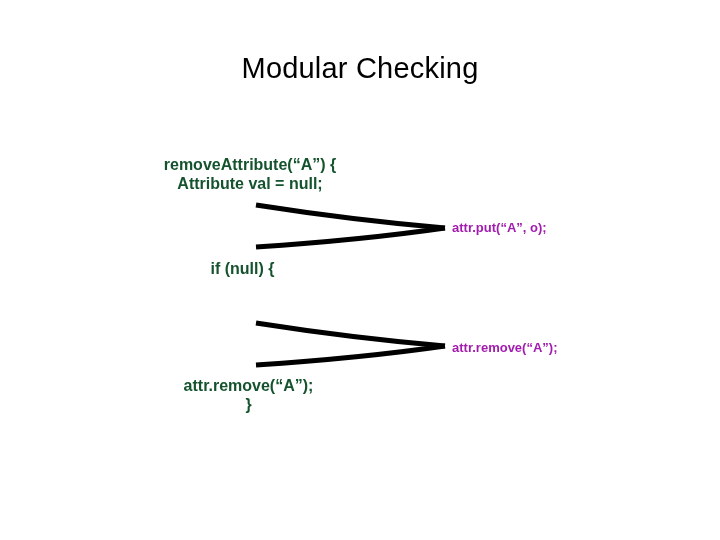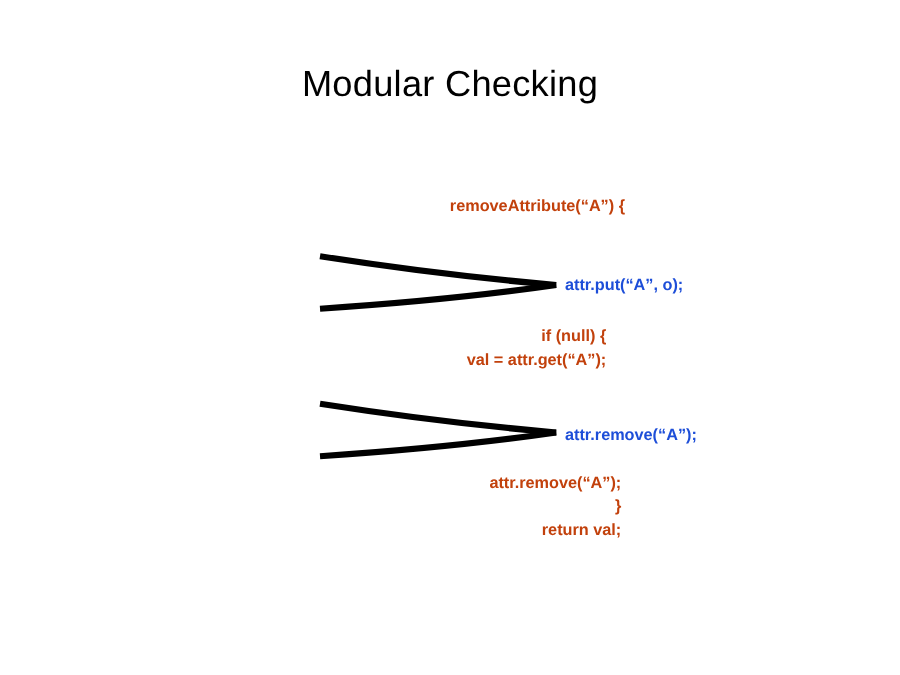--- a/index.html
+++ b/index.html
@@ -36,25 +36,25 @@
     font-size: 29px;
     font-weight: 400;
     color: #000000;
     letter-spacing: 0.2px;
     white-space: nowrap;
   }
 
   
   .code-block {
     position: absolute;
-    text-align: right;
+    text-align: center;
     font-family: "Liberation Sans", sans-serif;
-    font-size: 13px;
+    font-size: 16px;
     font-weight: 700;
-    color: #c2410c;
+    color: #14532d;
     line-height: 19px;
     white-space: nowrap;
   }
   .code-block .code-line {
     display: block;
   }
 
   #code-block-1 {
     left: 0px;
     top: 155px;
@@ -70,21 +70,21 @@
     top: 376px;
     width: 497px;
   }
 
   
   .red-label {
     position: absolute;
     font-family: "Liberation Sans", sans-serif;
     font-size: 13px;
     font-weight: 700;
-    color: #1d4ed8;
+    color: #a21caf;
     white-space: nowrap;
     text-align: center;
   }
   #red-label-1 {
     left: 452px;
     top: 220px;
   }
   #red-label-2 {
     left: 452px;
     top: 340px;
@@ -106,40 +106,39 @@
 </style>
 </head>
 <body>
 
 <div class="slide">
 
   <div class="slide-title">Modular Checking</div>
 
   <div class="code-block" id="code-block-1">
     <span class="code-line">removeAttribute(“A”)  {</span>
+    <span class="code-line">Attribute val = null;</span>
   </div>
 
   <svg class="chevron" id="chevron-1" width="200" height="56" viewBox="0 0 200 56" xmlns="http://www.w3.org/2000/svg">
     <path d="M 4 7 Q 100 22 193 30" fill="none" stroke="#000000" stroke-width="5" stroke-linecap="butt"></path>
     <path d="M 4 49 Q 110 42 193 30" fill="none" stroke="#000000" stroke-width="5" stroke-linecap="butt"></path>
   </svg>
 
   <div class="red-label" id="red-label-1">attr.put(“A”, o);</div>
 
   <div class="code-block" id="code-block-2">
     <span class="code-line">if (null) {</span>
-    <span class="code-line">val = attr.get(“A”);</span>
   </div>
 
   <svg class="chevron" id="chevron-2" width="200" height="56" viewBox="0 0 200 56" xmlns="http://www.w3.org/2000/svg">
     <path d="M 4 7 Q 100 22 193 30" fill="none" stroke="#000000" stroke-width="5" stroke-linecap="butt"></path>
     <path d="M 4 49 Q 110 42 193 30" fill="none" stroke="#000000" stroke-width="5" stroke-linecap="butt"></path>
   </svg>
 
   <div class="red-label" id="red-label-2">attr.remove(“A”);</div>
 
   <div class="code-block" id="code-block-3">
     <span class="code-line">attr.remove(“A”);</span>
     <span class="code-line">}</span>
-    <span class="code-line">return val;</span>
   </div>
 
 </div>
 
 </body></html>

